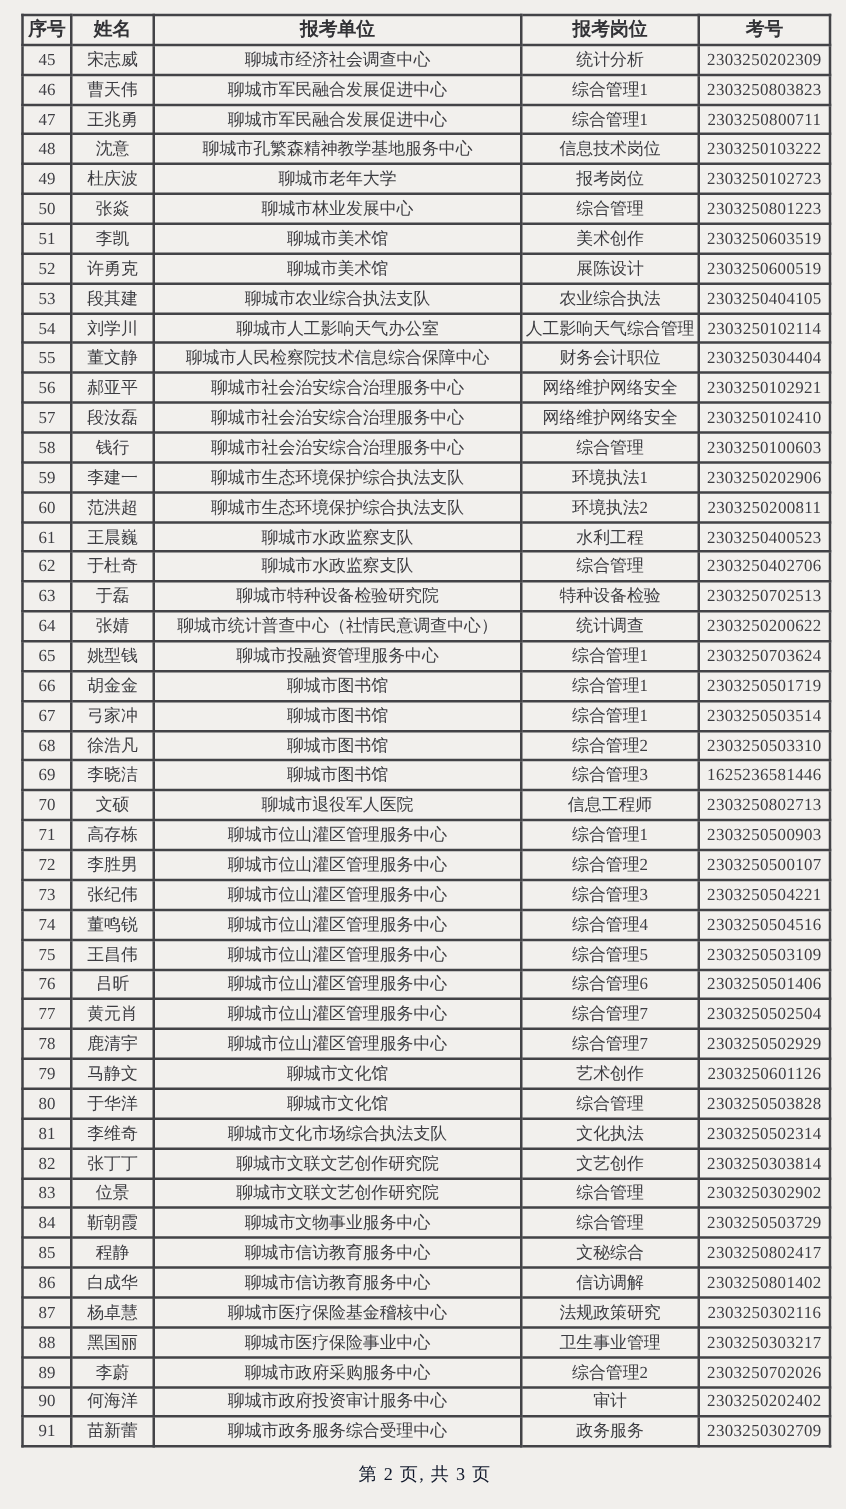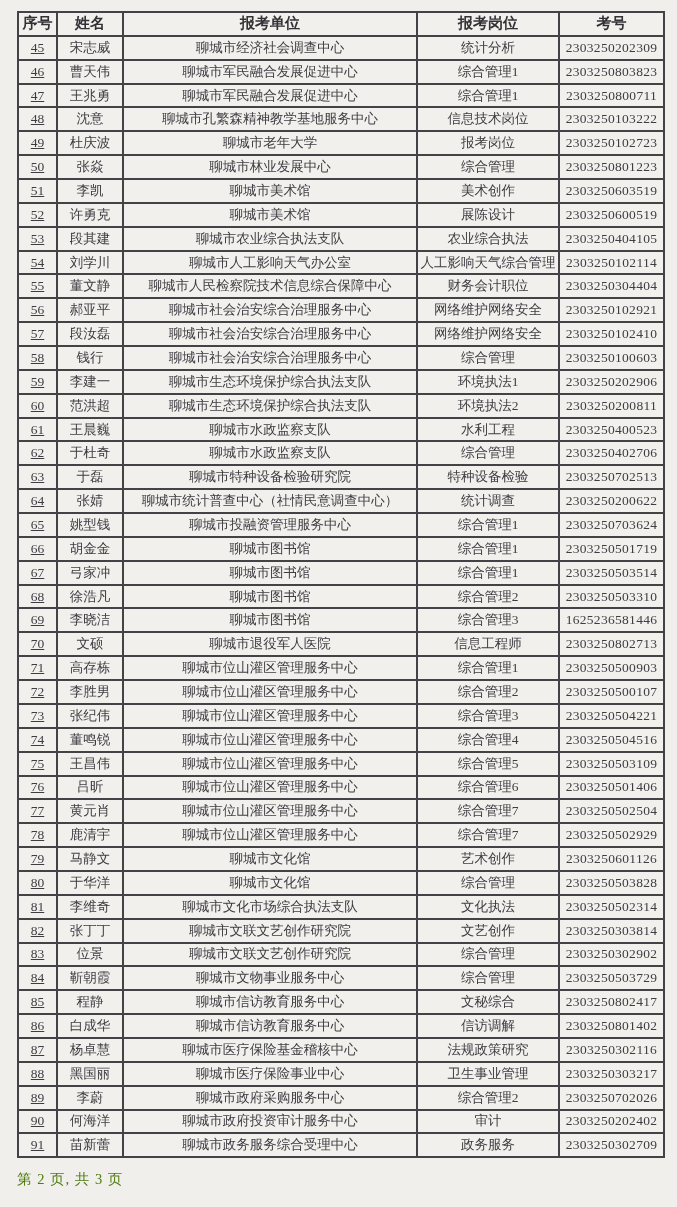--- a/index.html
+++ b/index.html
@@ -32,27 +32,28 @@
     font-size: 15px;
     font-weight: bold;
     color: #323236;
   }
   table.roster td {
     font-size: 13.5px;
     color: #3d3d42;
   }
   table.roster tr { height: 23.87px; }
   td.cell-exam-no { font-size: 13px; letter-spacing: 0.3px; }
-  td.cell-seq { font-size: 13px; text-decoration: underline; }
+  td.cell-seq { font-size: 13px; }
   .page-footer {
     position: absolute;
     left: 17px; top: 1170px;
     width: 646px;
+    text-align: center;
     font-size: 14.5px;
-    color: #4d7c0f;
+    color: #0f172a;
     letter-spacing: 1px;
   }
 </style>
 </head>
 <body>
 
 <div class="doc-page">
   <table class="roster">
     <colgroup>
       <col style="width:39px">

